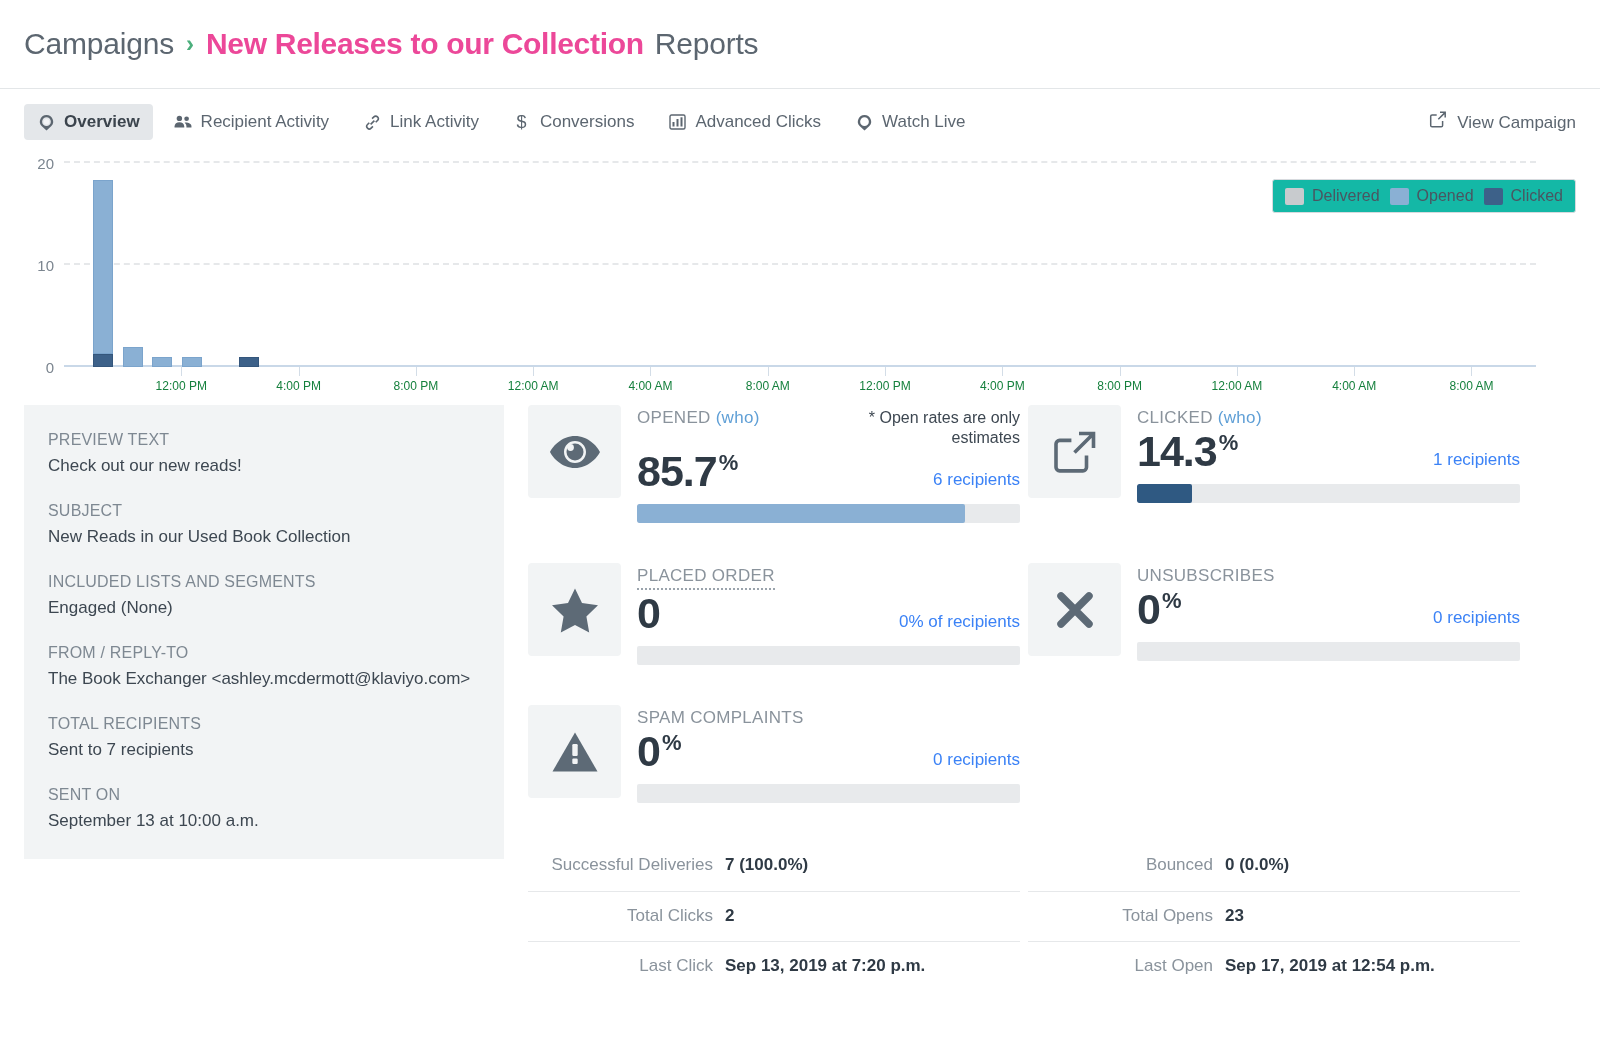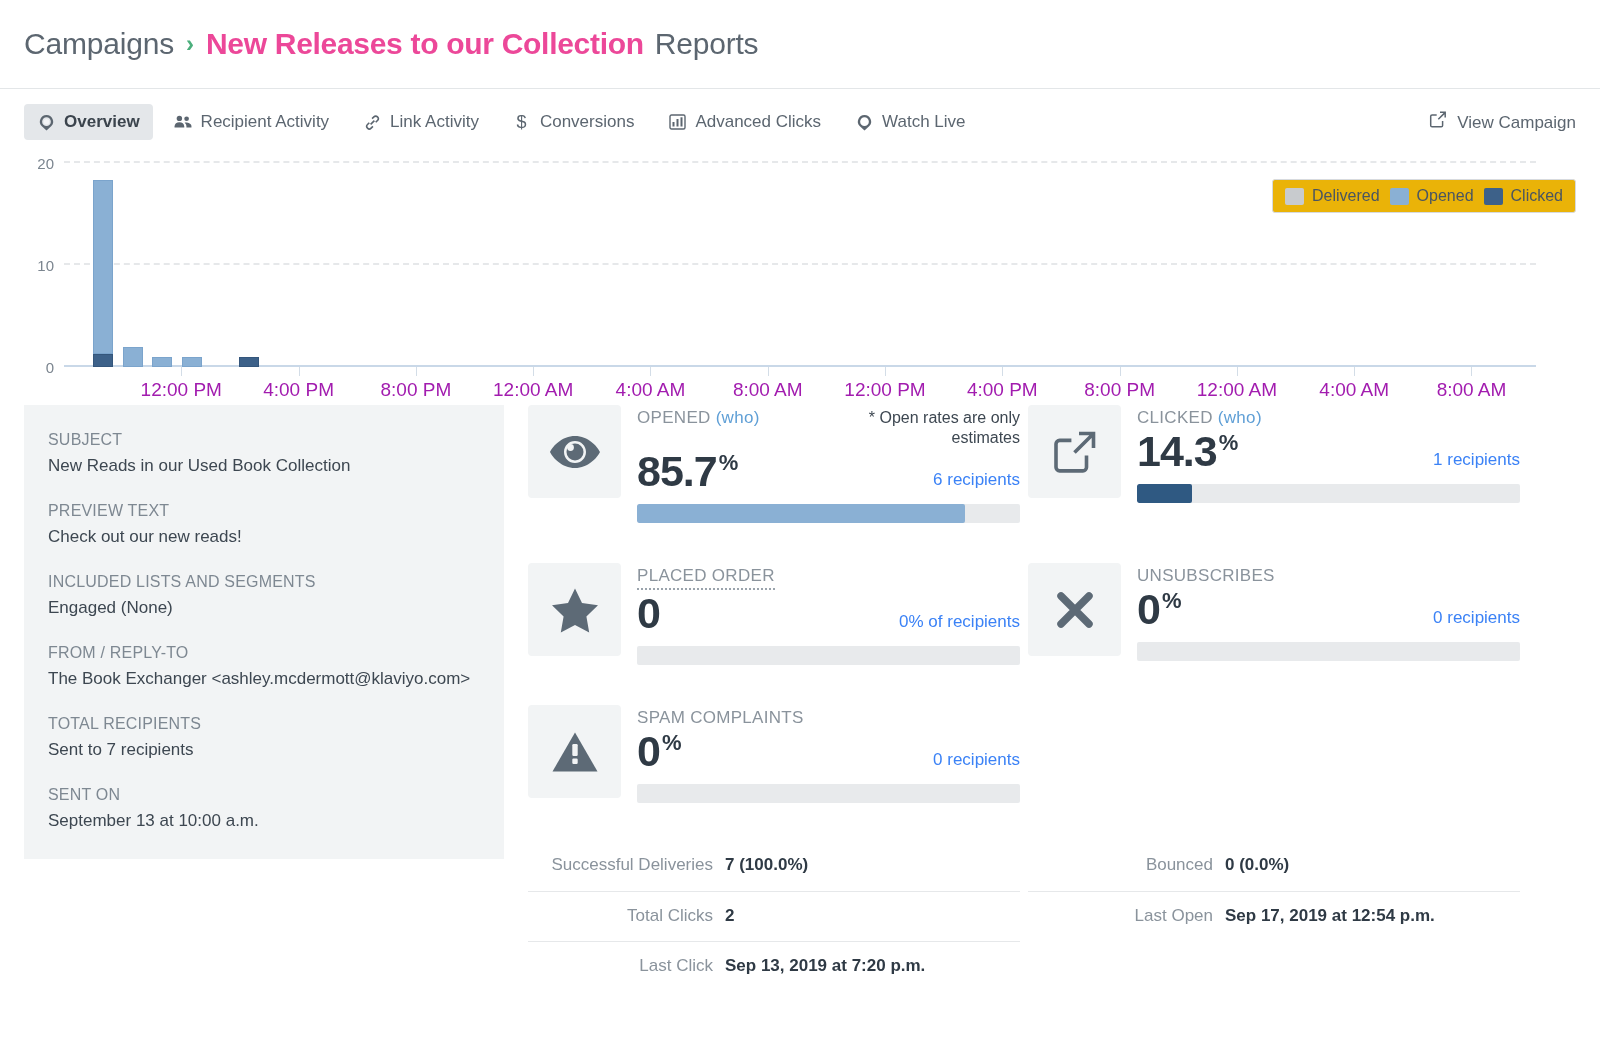--- a/index.html
+++ b/index.html
@@ -69,27 +69,27 @@
   .bar { position: absolute; bottom: 0; width: 20px; }
   .bar .seg { position: absolute; left: 0; width: 100%; }
   .seg-opened { background: #8ab0d4; border: 1px solid #7ba4cc; }
   .seg-clicked { background: #3d6189; border: 1px solid #365madmin; }
   .seg-clicked { background: #3d6189; border: 1px solid #34567c; }
   .tick {
     position: absolute; bottom: -9px; width: 1px; height: 9px; background: #d3dde7;
   }
   .xlabel {
     position: absolute; top: calc(100% + 12px);
-    font-size: 19px; color: #a21caf; transform: translateX(-50%);
+    font-size: 12px; color: #15803d; transform: translateX(-50%);
     white-space: nowrap;
   }
   .legend {
     position: absolute; right: 0; top: 24px;
     display: flex; align-items: center; gap: 10px;
-    border: 1px solid #d7dade; background: #eab308;
+    border: 1px solid #d7dade; background: #14b8a6;
     padding: 7px 12px; border-radius: 3px;
   }
   .legend-item { display: flex; align-items: center; gap: 8px; font-size: 16px; color: #4a5561; }
   .swatch { width: 19px; height: 17px; border-radius: 2px; }
 
   
   .content { display: flex; padding: 0 24px; gap: 24px; }
   .info-panel {
     width: 480px; background: #f2f4f5; padding: 26px 24px 24px 24px;
     align-self: flex-start;
@@ -277,26 +277,26 @@
       <span class="swatch" id="sw2" style="background: rgb(61, 97, 137);"></span>
       <span>Clicked</span>
     </div>
   </div>
 </div>
 
 <div class="content">
 
   <div class="info-panel">
     <div class="info-block">
+      <div class="info-label">PREVIEW TEXT</div>
+      <div class="info-value">Check out our new reads!</div>
+    </div>
+    <div class="info-block">
       <div class="info-label">SUBJECT</div>
       <div class="info-value">New Reads in our Used Book Collection</div>
-    </div>
-    <div class="info-block">
-      <div class="info-label">PREVIEW TEXT</div>
-      <div class="info-value">Check out our new reads!</div>
     </div>
     <div class="info-block">
       <div class="info-label">INCLUDED LISTS AND SEGMENTS</div>
       <div class="info-value">Engaged (None)</div>
     </div>
     <div class="info-block">
       <div class="info-label">FROM / REPLY-TO</div>
       <div class="info-value">The Book Exchanger &lt;ashley.mcdermott@klaviyo.com&gt;</div>
     </div>
     <div class="info-block">
@@ -464,20 +464,24 @@
           <div class="stat-label">Last Click</div>
           <div class="stat-value">Sep 13, 2019 at 7:20 p.m.</div>
         </div>
       </div>
       <div class="stat-col">
         <div class="stat-row">
           <div class="stat-label">Bounced</div>
           <div class="stat-value">0 (0.0%)</div>
         </div>
         <div class="stat-row">
+          <div class="stat-label">Total Opens</div>
+          <div class="stat-value">23</div>
+        </div>
+        <div class="stat-row">
           <div class="stat-label">Last Open</div>
           <div class="stat-value">Sep 17, 2019 at 12:54 p.m.</div>
         </div>
       </div>
     </div>
 
   </div>
 </div>
 
 </body></html>

